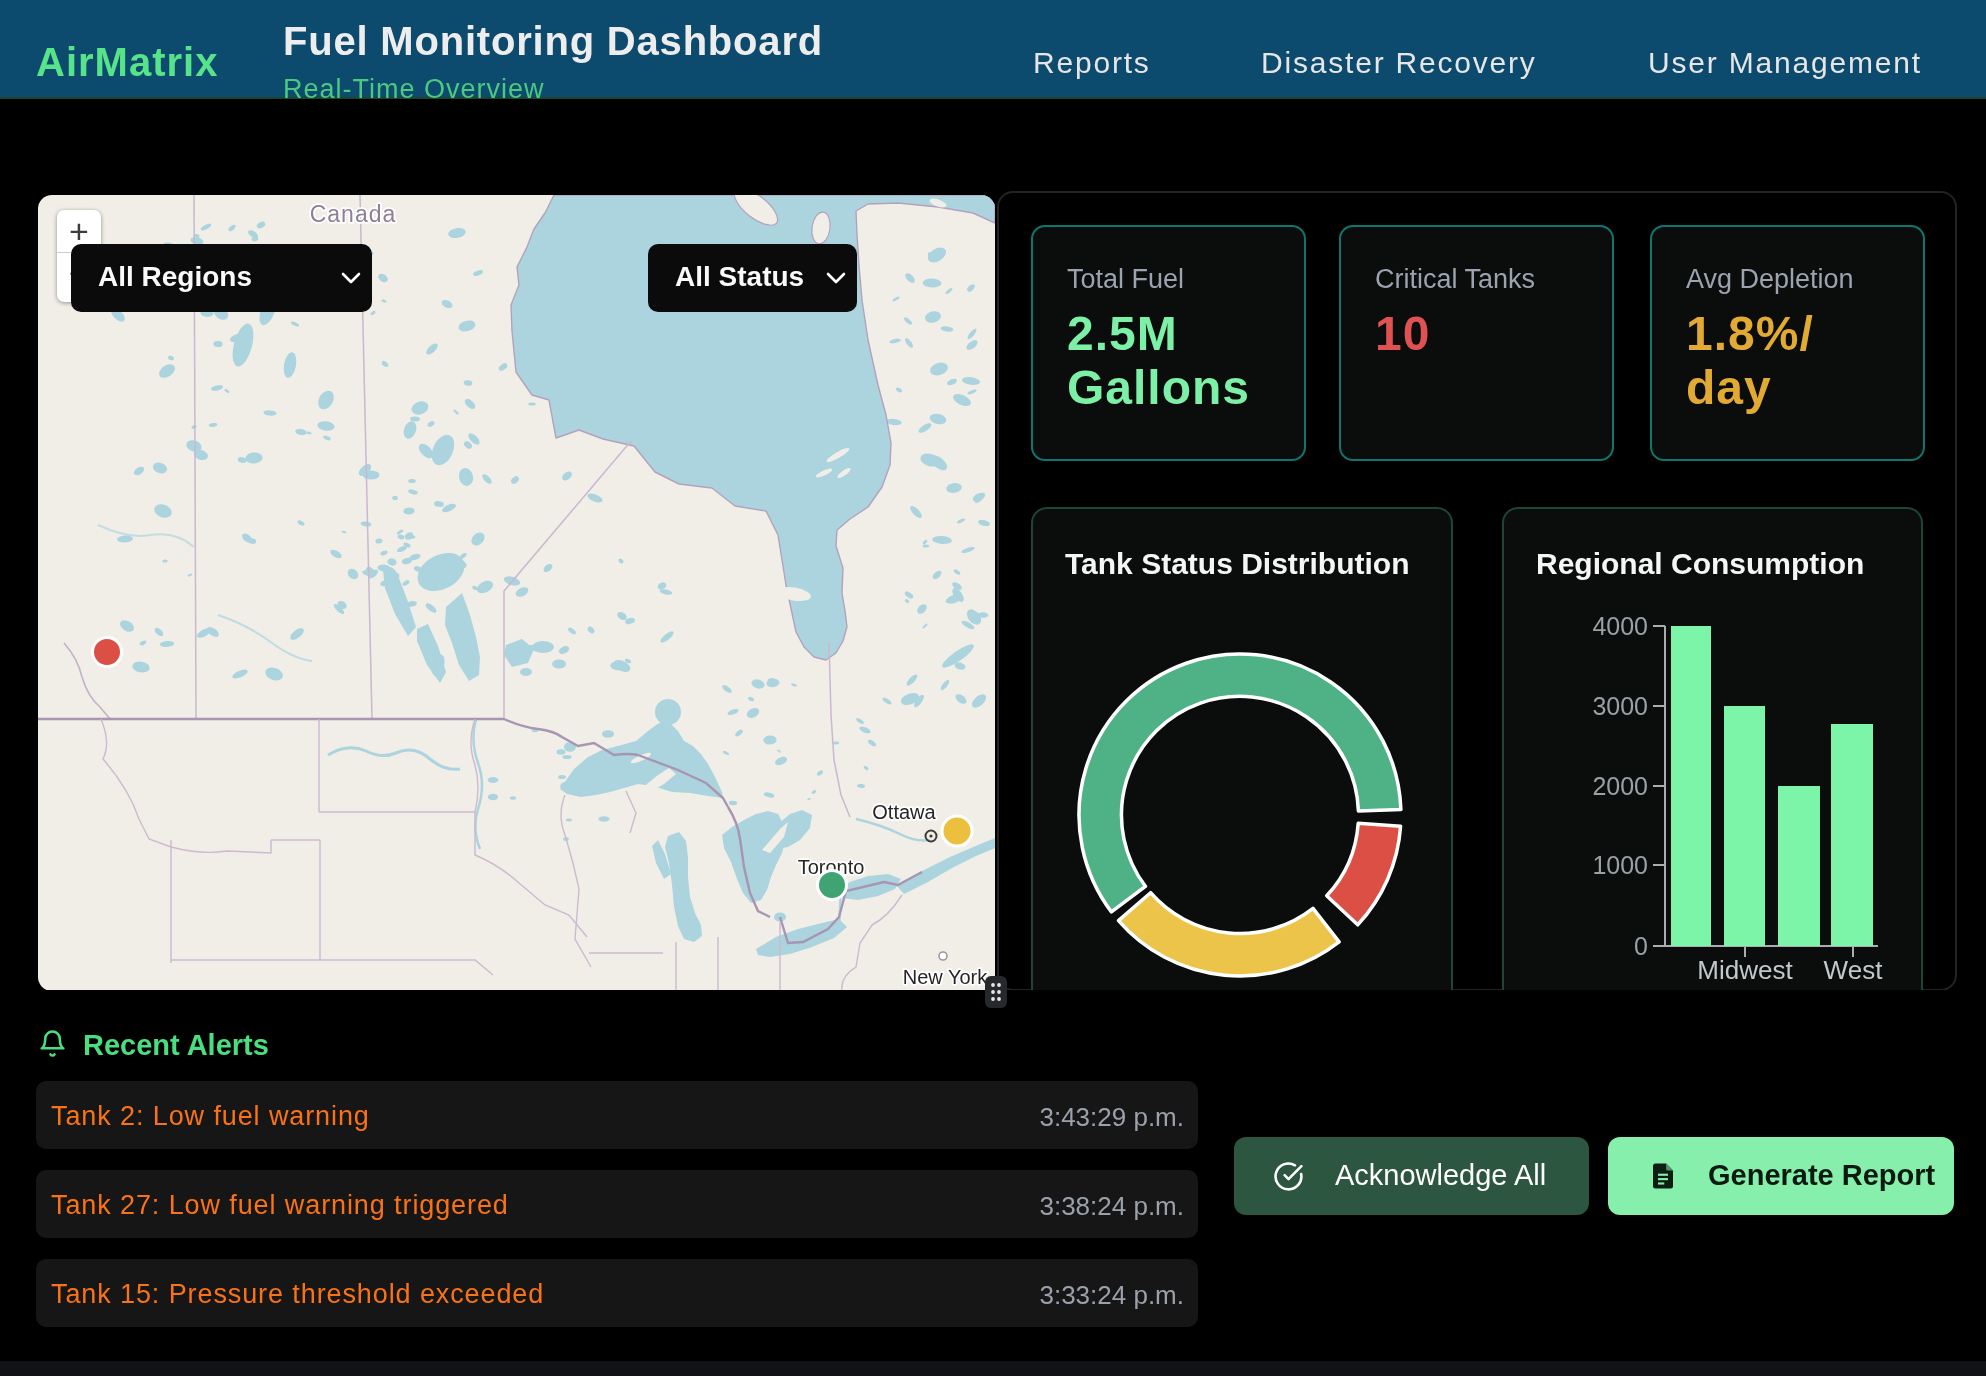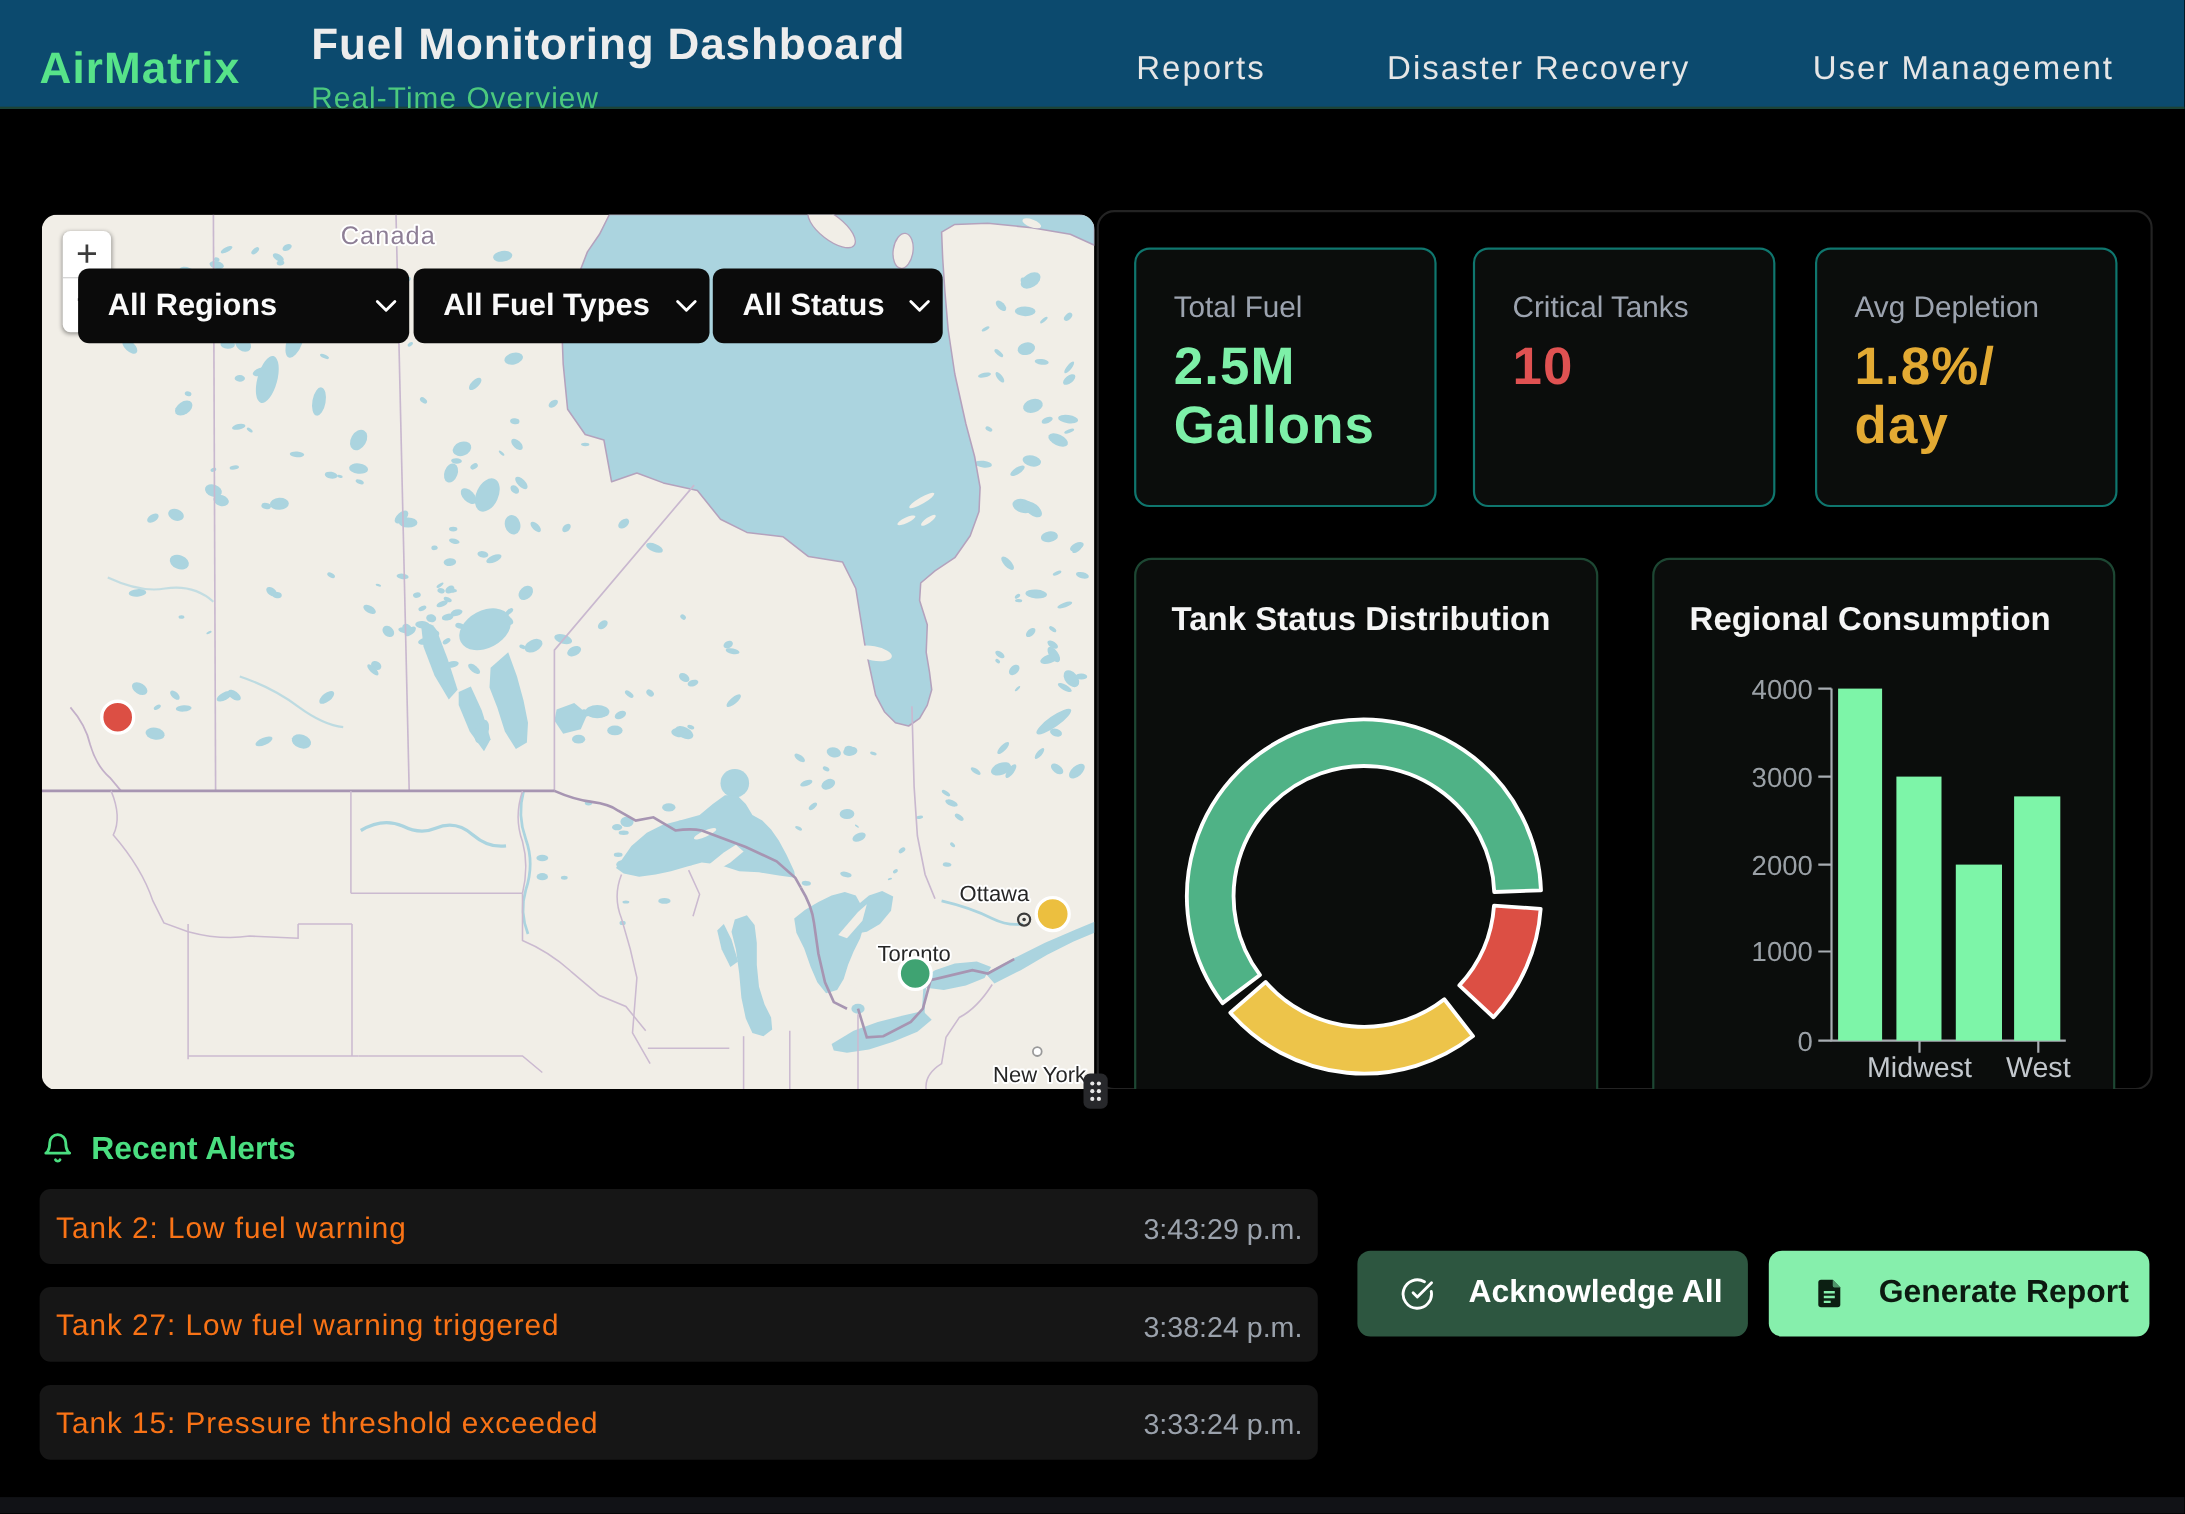--- a/index.html
+++ b/index.html
@@ -22,21 +22,21 @@
 .scard .val { position:absolute; left:34px; top:80px; font-size:48px; font-weight:bold; line-height:54px; letter-spacing:1px; }
 .ccard { position:absolute; top:314px; width:422px; height:560px; background:#0b0d0c; border:2px solid #1d4733; border-radius:16px; overflow:hidden; }
 .ccard .t { position:absolute; left:32px; top:38px; font-size:30px; font-weight:bold; color:#f5f5f5; }
 #bottom { position:absolute; left:0; top:990px; width:1986px; height:371px; background:#000; }
 #bstrip { position:absolute; left:0; top:1361px; width:1986px; height:15px; background:#111216; }
 #ralerts { position:absolute; left:83px; top:1029px; font-size:29px; font-weight:bold; color:#4ade80; }
 .arow { position:absolute; left:36px; width:1162px; height:68px; background:#161616; border-radius:10px; }
 .arow .m { position:absolute; left:15px; top:20px; font-size:27px; color:#f97316; letter-spacing:0.9px; }
 .arow .tm { position:absolute; right:14px; top:21px; font-size:26px; color:#9aa1ab; }
 #ackbtn { position:absolute; left:1234px; top:1137px; width:355px; height:78px; background:#2d5640; border-radius:12px; }
-#ackbtn span { position:absolute; left:101px; top:22px; font-size:29px; font-weight:bold; color:#fff; }
+#ackbtn span { position:absolute; left:101px; top:22px; font-size:29px; font-weight:normal; color:#fff; }
 #ackbtn svg { position:absolute; left:39px; top:24px; }
 #repbtn { position:absolute; left:1608px; top:1137px; width:346px; height:78px; background:#86efac; border-radius:12px; }
 #repbtn span { position:absolute; left:100px; top:22px; font-size:29px; font-weight:bold; color:#0c1a10; }
 #repbtn svg { position:absolute; left:40px; top:23px; }
 #grip { position:absolute; left:985px; top:976px; width:22px; height:32px; background:#27282b; border-radius:6px; }
 #grip svg { position:absolute; left:4px; top:5px; }
 </style></head>
 <body>
 <div id="app">
 <div id="header">
@@ -421,26 +421,20 @@
 <div id="zoomctl">
       <div class="plus">+</div>
       <div class="minus">−</div>
     </div>
 <div class="pill" style="left:71px;width:301px">
       <span>All Regions</span>
       <svg width="20" height="12" viewBox="0 0 20 12" fill="none" stroke="#ffffff" stroke-width="2.6" stroke-linecap="round" stroke-linejoin="round">
         <path d="M2 2l8 8 8-8"></path>
       </svg>
     </div>
-<div class="pill" style="left:376px;width:269px">
-      <span>All Fuel Types</span>
-      <svg width="20" height="12" viewBox="0 0 20 12" fill="none" stroke="#ffffff" stroke-width="2.6" stroke-linecap="round" stroke-linejoin="round">
-        <path d="M2 2l8 8 8-8"></path>
-      </svg>
-    </div>
 <div class="pill" style="left:648px;width:209px">
       <span>All Status</span>
       <svg width="20" height="12" viewBox="0 0 20 12" fill="none" stroke="#ffffff" stroke-width="2.6" stroke-linecap="round" stroke-linejoin="round">
         <path d="M2 2l8 8 8-8"></path>
       </svg>
     </div>
 <div id="panel">
   <div class="scard" style="left:32px">
     <div class="lbl">Total Fuel</div>
     <div class="val" style="color:#7df0a8">2.5M<br>Gallons</div>

